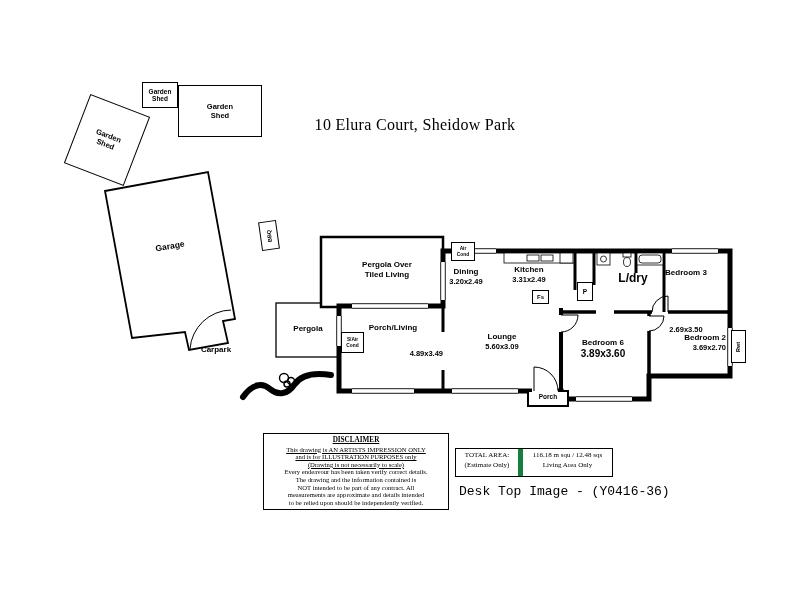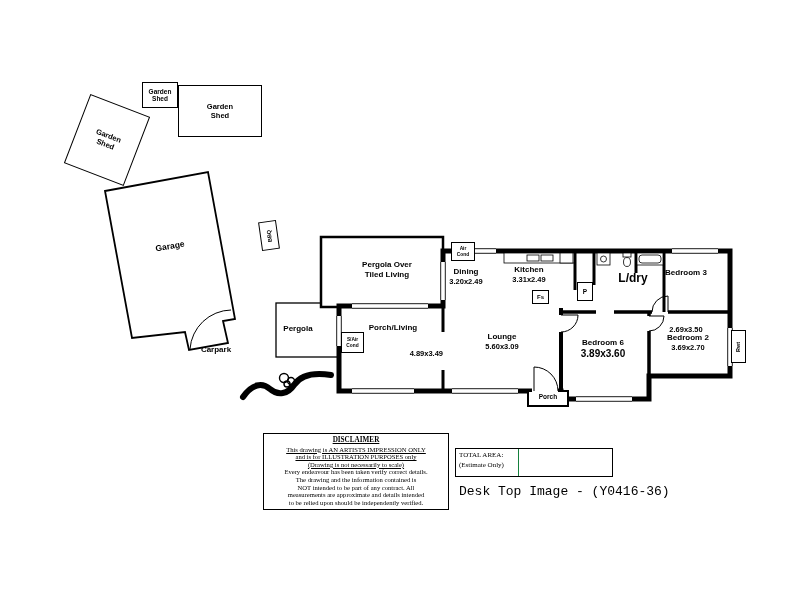--- a/index.html
+++ b/index.html
@@ -13,21 +13,21 @@
   .rot{transform:rotate(-90deg);white-space:nowrap;}
   .title{position:absolute;left:230px;top:116px;width:370px;text-align:center;z-index:3;
          font-family:"Liberation Serif",serif;font-size:16px;letter-spacing:.3px;}
   .disclaimer{position:absolute;left:263px;top:433px;width:164px;border:1px solid #000;background:#fff;
         font-family:"Liberation Serif",serif;font-size:6.6px;line-height:7.6px;text-align:center;
         padding:3px 10px;z-index:3;}
   .disc-head{font-size:7.2px;font-weight:bold;text-decoration:underline;margin-bottom:1px;}
   .underline{text-decoration:underline;}
   .totalarea{position:absolute;left:455px;top:448px;width:156px;height:27px;border:1px solid #000;
         background:#fff;display:flex;z-index:3;font-family:"Liberation Serif",serif;font-size:7px;line-height:9.5px;}
-  .ta-left{width:56px;border-right:1px solid #15803d;padding:2px 3px;text-align:left;}
+  .ta-left{width:56px;border-right:5px solid #15803d;padding:2px 3px;text-align:center;}
   .ta-right{flex:1;padding:2px 3px;text-align:center;}
   .footer-note{position:absolute;left:459px;top:484px;z-index:3;
         font-family:Liberation Mono, monospace;font-size:13px;}
 </style>
 </head>
 <body>
 
 <div class="canvas">
 
   <svg class="plan" width="800" height="600" viewBox="0 0 800 600">
@@ -126,20 +126,21 @@
     </g>
 
     <g fill="none" stroke="#000" stroke-width="1">
       <path d="M534,391 L534,367 M558,391 A24,24 0 0 0 534,367"></path>
       <path d="M561,315 L578,315 M578,315 A17,17 0 0 1 561,332"></path>
       <path d="M649,316 L664,316 M664,316 A15,15 0 0 1 649,331"></path>
       <path d="M668,312 L668,296 M668,296 A16,16 0 0 0 652,312"></path>
     </g>
   </svg>
 
+  <div class="title">10 Elura Court, Sheidow Park</div>
 
   <div class="box" style="left:142px;top:82px;width:34px;height:24px;font-size:6.5px;line-height:7px;">
     <span class="ln">Garden</span>
     <span class="ln">Shed</span>
   </div>
 
   <div class="box" style="left:178px;top:85px;width:82px;height:50px;font-size:7.5px;line-height:9px;">
     <span class="ln">Garden</span>
     <span class="ln">Shed</span>
   </div>
@@ -154,21 +155,21 @@
 
   <div class="box" style="left:260px;top:221px;width:16px;height:27px;transform:rotate(-8deg);">
     <span class="rot" style="font-size:5.5px;">BBQ</span>
   </div>
 
   <div class="lbl" style="left:327px;top:260px;width:120px;font-size:8px;">
     <span class="ln">Pergola Over</span>
     <span class="ln">Tiled Living</span>
   </div>
 
-  <div class="lbl" style="left:267px;top:324px;width:62px;font-size:8px;">Pergola</div>
+  <div class="lbl" style="left:277px;top:324px;width:62px;font-size:8px;">Pergola</div>
 
   <div class="lbl" style="left:343px;top:323px;width:100px;font-size:8px;">Porch/Living</div>
   <div class="lbl" style="left:343px;top:349px;width:100px;font-size:7.5px;text-align:right;">4.89x3.49</div>
 
   <div class="lbl" style="left:435px;top:267px;width:62px;font-size:8px;">
     <span class="ln">Dining</span>
     <span class="ln" style="font-size:7.5px;">3.20x2.49</span>
   </div>
 
   <div class="lbl" style="left:498px;top:265px;width:62px;font-size:8px;">
@@ -186,21 +187,21 @@
   <div class="lbl" style="left:471px;top:332px;width:62px;font-size:8px;">
     <span class="ln">Lounge</span>
     <span class="ln" style="font-size:7.5px;">5.60x3.09</span>
   </div>
 
   <div class="lbl" style="left:565px;top:338px;width:76px;font-size:8px;">
     <span class="ln">Bedroom 6</span>
     <span class="ln" style="font-size:10px;">3.89x3.60</span>
   </div>
 
-  <div class="lbl" style="left:650px;top:333px;width:76px;font-size:8px;">
+  <div class="lbl" style="left:650px;top:333px;width:76px;font-size:8px;text-align:right;">
     <span class="ln">Bedroom 2</span>
     <span class="ln" style="font-size:7.5px;">3.69x2.70</span>
   </div>
 
   <div class="lbl" style="left:528px;top:393px;width:40px;font-size:6.5px;">Porch</div>
 
   <div class="box" style="left:451px;top:242px;width:22px;height:17px;font-size:4.8px;line-height:5.4px;">
     <span class="ln">Air</span>
     <span class="ln">Cond</span>
   </div>
@@ -228,17 +229,21 @@
     <div>NOT intended to be part of any contract.  All</div>
     <div>measurements are approximate and details intended</div>
     <div>to be relied upon should be independently verified.</div>
   </div>
 
   <div class="totalarea">
     <div class="ta-left">
       <div>TOTAL AREA:</div>
       <div>(Estimate Only)</div>
     </div>
+    <div class="ta-right">
+      <div>116.18 m squ / 12.48 sqs</div>
+      <div>Living Area Only</div>
+    </div>
   </div>
 
   <div class="footer-note">Desk Top Image - (Y0416-36)</div>
 
 </div>
 
 </body></html>

